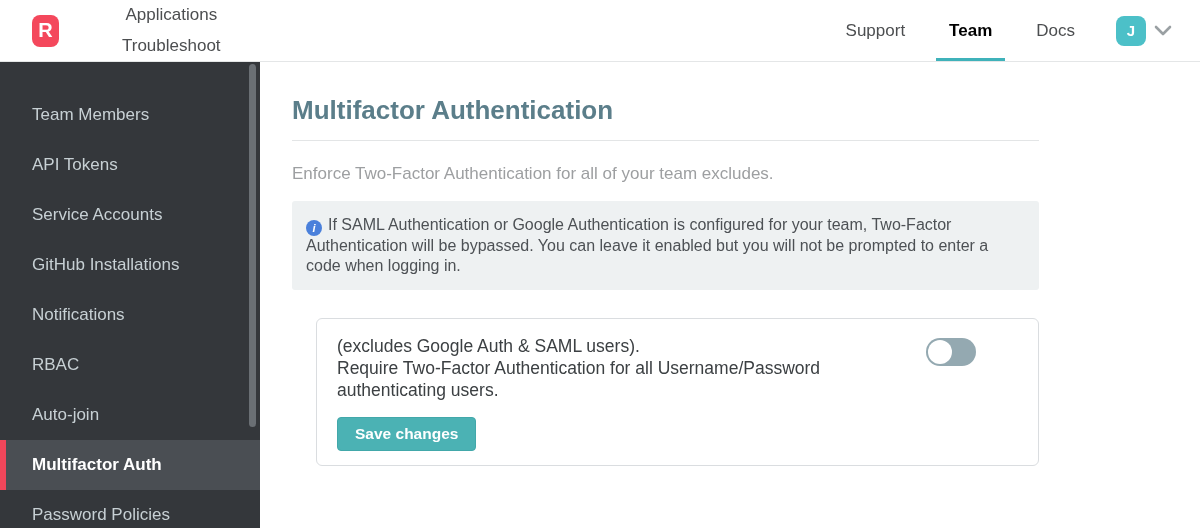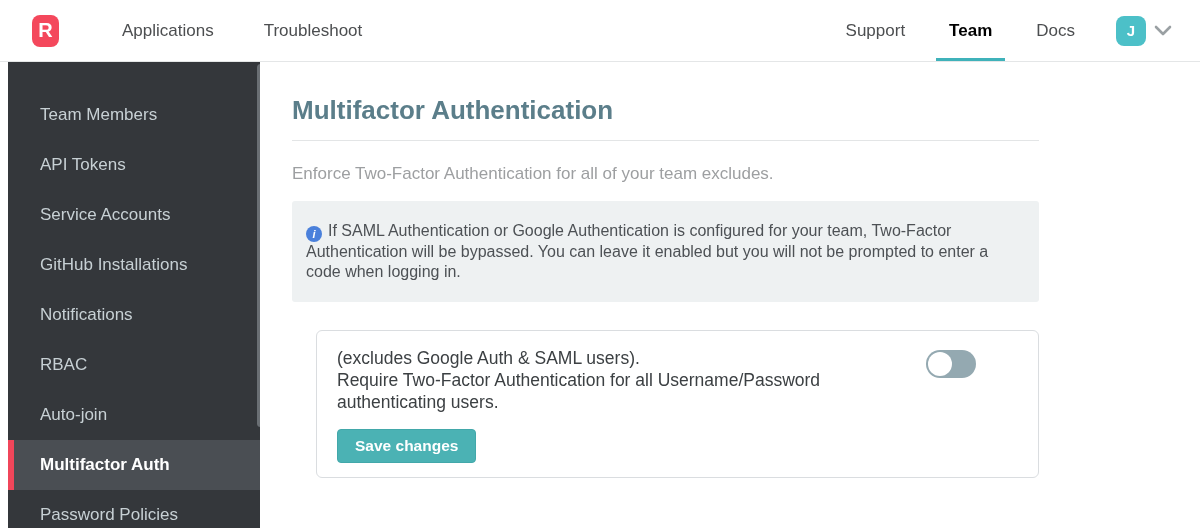--- a/index.html
+++ b/index.html
@@ -23,21 +23,21 @@
   .logo {
     width: 27px; height: 32px;
     background: #f4485c;
     border-radius: 8px;
     color: #ffffff;
     font-weight: bold; font-size: 20px;
     display: flex; align-items: center; justify-content: center;
     cursor: pointer;
     flex: 0 0 auto;
   }
-  .nav-left { display: flex; align-items: center; height: 100%; margin-left: 50px; }
+  .nav-left { display: flex; align-items: center; height: 100%; margin-left: 50px; flex-direction: column; }
   .nav-right { display: flex; align-items: center; height: 100%; margin-left: auto; }
   .nav-item {
     display: flex; align-items: center; justify-content: center;
     height: 100%;
     padding: 0 13px;
     font-size: 17px;
     color: #4c4e50;
     text-decoration: none;
     cursor: pointer;
     border-bottom: 3px solid transparent;
@@ -58,21 +58,21 @@
     font-size: 15px; font-weight: bold;
     display: flex; align-items: center; justify-content: center;
     margin-left: 10px;
     cursor: pointer;
     flex: 0 0 auto;
   }
   .chevron { margin-left: 8px; cursor: pointer; display: flex; align-items: center; }
 
   
   .sidebar {
-    position: absolute; top: 62px; left: 8px;
+    position: absolute; top: 62px; left: 0;
     width: 260px; height: 466px;
     background: #34373b;
     padding-top: 28px;
   }
   .side-item {
     height: 50px;
     display: flex; align-items: center;
     padding-left: 32px;
     font-size: 17px;
     color: #c7d0d4;
@@ -115,21 +115,21 @@
   }
   .desc {
     margin-top: 23px;
     font-size: 17px;
     color: #9d9fa1;
   }
   .info-box {
     margin-top: 17px;
     background: #eef1f2;
     border-radius: 3px;
-    padding: 20px 14px;
+    padding: 14px 14px;
     font-size: 16px;
     line-height: 20px;
     color: #4d5155;
   }
   .info-icon {
     display: inline-flex;
     width: 16px; height: 16px;
     border-radius: 50%;
     background: #4a80db;
     color: #ffffff;

